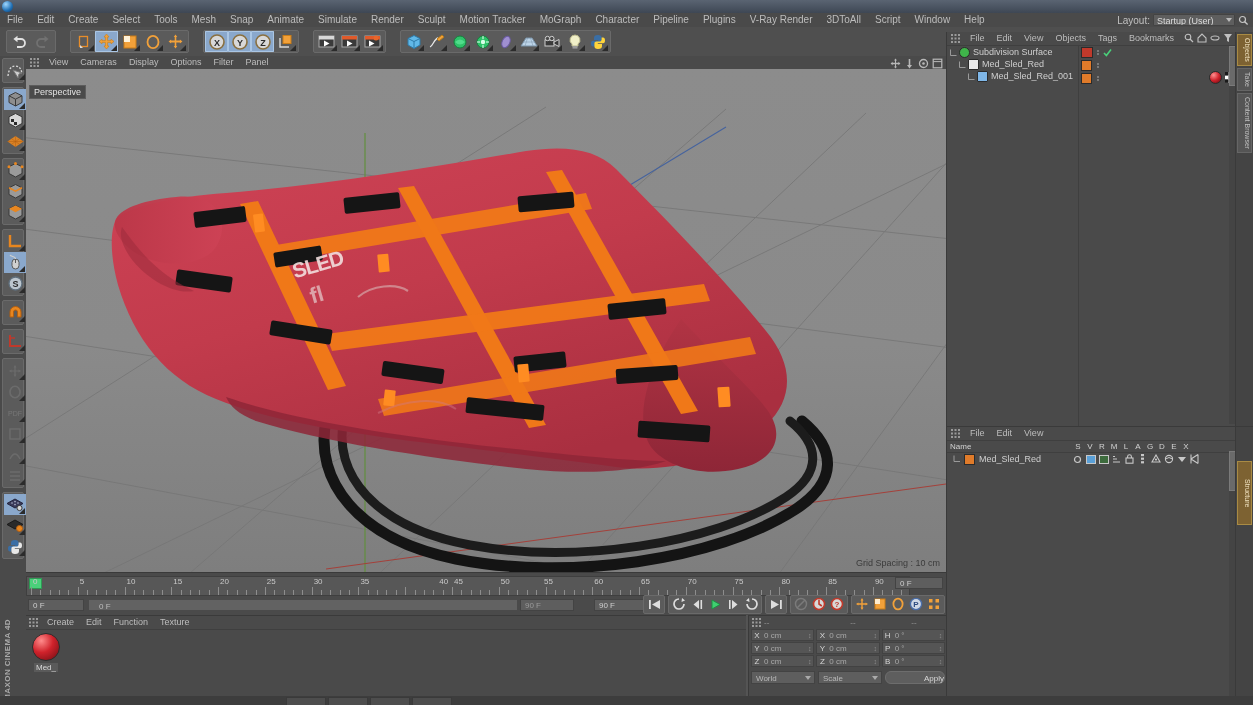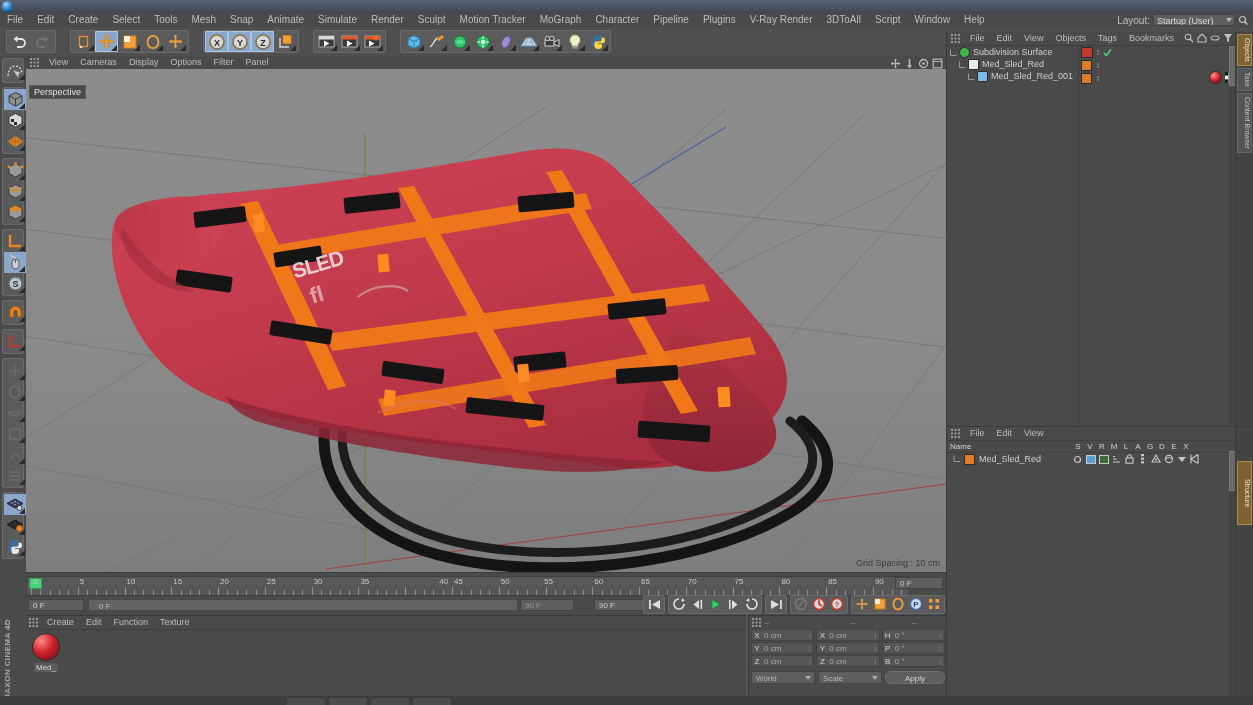--- a/index.html
+++ b/index.html
@@ -84,21 +84,21 @@
   .crow{display:flex;height:12px;margin:1px 2px;gap:2px;}
   .cfield{flex:1;display:flex;align-items:center;background:#555;border:1px solid #424242;box-sizing:border-box;}
   .cfield .ax{width:10px;text-align:center;font-size:8px;color:#d6d6d6;}
   .cfield .val{flex:1;font-size:8px;color:#a8a8a8;padding-left:2px;}
   .cfield .sp{width:7px;font-size:7px;color:#8f8f8f;text-align:center;}
   .crow2{display:flex;height:14px;margin:3px 2px;gap:3px;align-items:center;}
   .csel{flex:1;height:13px;background:#5e5e5e;border:1px solid #434343;font-size:8px;color:#b8b8b8;
     padding-left:4px;line-height:13px;position:relative;box-sizing:border-box;}
   .csel .arw{position:absolute;right:3px;top:4px;border-left:3px solid transparent;border-right:3px solid transparent;border-top:4px solid #aaa;}
   .applybtn{flex:1;height:13px;background:#5e5e5e;border:1px solid #6d6d6d;border-radius:6px;
-    font-size:8px;color:#d8d8d8;text-align:center;line-height:13px;cursor:pointer;box-sizing:border-box;}
+    font-size:8px;color:#d8d8d8;text-align:right;line-height:13px;cursor:pointer;box-sizing:border-box;}
 
   
   .objmgr{position:absolute;left:946px;top:32px;width:290px;height:394px;background:#4a4a4a;border-left:1px solid #3a3a3a;}
   .ommenu{height:13px;display:flex;align-items:center;border-bottom:1px solid #3f3f3f;background:#4a4a4a;}
   .ommenu .mi{padding:0 6px;font-size:9px;color:#bdbdbd;line-height:13px;}
   .omicons{position:absolute;right:4px;top:1px;display:flex;gap:3px;align-items:center;}
   .omtree{position:absolute;left:0;top:14px;width:131px;height:380px;border-right:1px solid #3f3f3f;}
   .omrow{height:12px;display:flex;align-items:center;font-size:9px;color:#cfcfcf;white-space:nowrap;}
   .omtags{position:absolute;left:132px;top:14px;width:158px;height:380px;}
   .dots{display:flex;flex-direction:column;gap:1px;}

